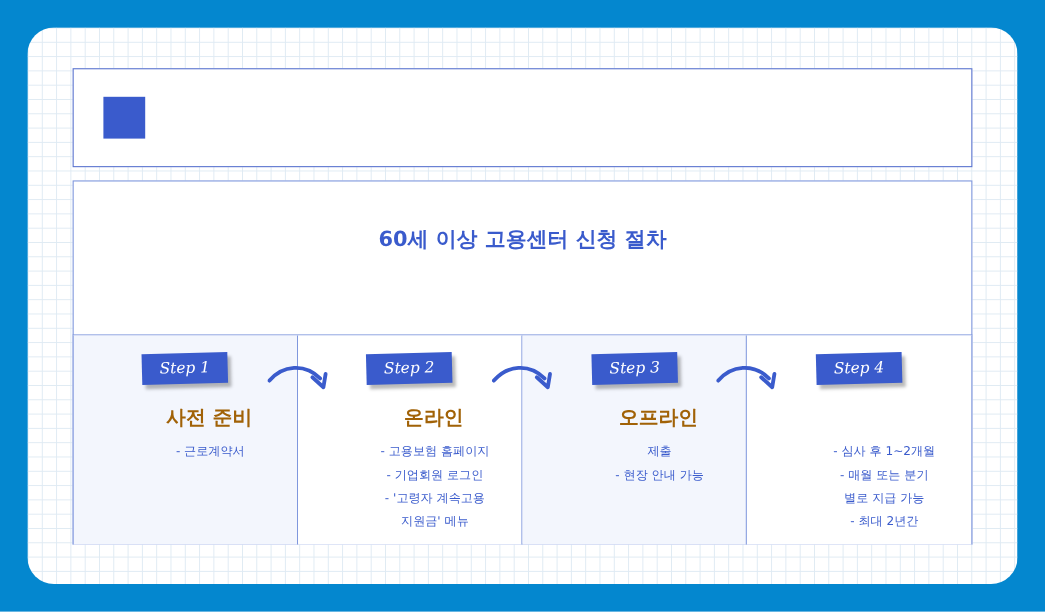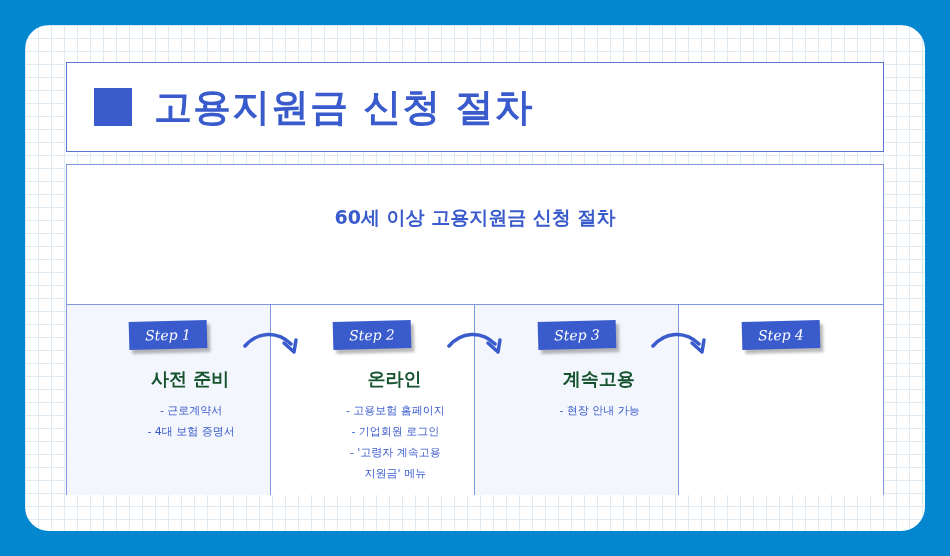--- a/index.html
+++ b/index.html
@@ -85,21 +85,21 @@
     font-style: italic;
     font-size: 14px;
     line-height: 28px;
     box-shadow: 3px 4px 3px rgba(0,0,0,0.28);
   }
   .step-name {
     position: absolute;
     left: 0; right: 0; top: 62px;
     font-weight: bold;
     font-size: 18px;
-    color: #14532d;
+    color: #a16207;
     padding-left: 44px;
   }
   .step-items {
     position: absolute;
     left: 0; right: 0; top: 95px;
     font-size: 11px;
     line-height: 21px;
     color: #3a5bcc;
     margin-left: 46px;
   }
@@ -110,57 +110,62 @@
     z-index: 3;
   }
 </style>
 </head>
 <body>
 
 <div class="card">
 
   <div class="title-box">
     <div class="title-square"></div>
-    <div class="title-text">고용지원금 신청 절차</div>
   </div>
 
   <div class="content-box">
-    <div class="subtitle">60세 이상 고용지원금 신청 절차</div>
+    <div class="subtitle">60세 이상 고용센터 신청 절차</div>
 
     <div class="steps">
       <div class="step alt">
         <div class="step-tag">Step 1</div>
         <div class="step-name">사전 준비</div>
         <div class="step-items">
           <div>- 근로계약서</div>
-          <div>- 4대 보험 증명서</div>
         </div>
       </div>
 
       <div class="step">
         <div class="step-tag">Step 2</div>
         <div class="step-name">온라인</div>
         <div class="step-items">
           <div>- 고용보험 홈페이지</div>
           <div>- 기업회원 로그인</div>
           <div>- '고령자 계속고용</div>
           <div>지원금' 메뉴</div>
         </div>
       </div>
 
       <div class="step alt">
         <div class="step-tag">Step 3</div>
-        <div class="step-name">계속고용</div>
+        <div class="step-name">오프라인</div>
         <div class="step-items">
+          <div>제출</div>
           <div>- 현장 안내 가능</div>
         </div>
       </div>
 
       <div class="step">
         <div class="step-tag">Step 4</div>
+        <div class="step-items">
+          <div>- 심사 후 1~2개월</div>
+          <div>- 매월 또는 분기</div>
+          <div>별로 지급 가능</div>
+          <div>- 최대 2년간</div>
+        </div>
       </div>
 
       <svg class="arrow" style="left:177px;" viewBox="0 0 58 26">
         <path d="M2 16 C 14 2, 34 0, 48 14" fill="none" stroke="#3a5bcc" stroke-width="3.5" stroke-linecap="round"></path>
         <path d="M41 13 L 51 22 L 53 10" fill="none" stroke="#3a5bcc" stroke-width="3.5" stroke-linecap="round" stroke-linejoin="round"></path>
       </svg>
       <svg class="arrow" style="left:381px;" viewBox="0 0 58 26">
         <path d="M2 16 C 14 2, 34 0, 48 14" fill="none" stroke="#3a5bcc" stroke-width="3.5" stroke-linecap="round"></path>
         <path d="M41 13 L 51 22 L 53 10" fill="none" stroke="#3a5bcc" stroke-width="3.5" stroke-linecap="round" stroke-linejoin="round"></path>
       </svg>

